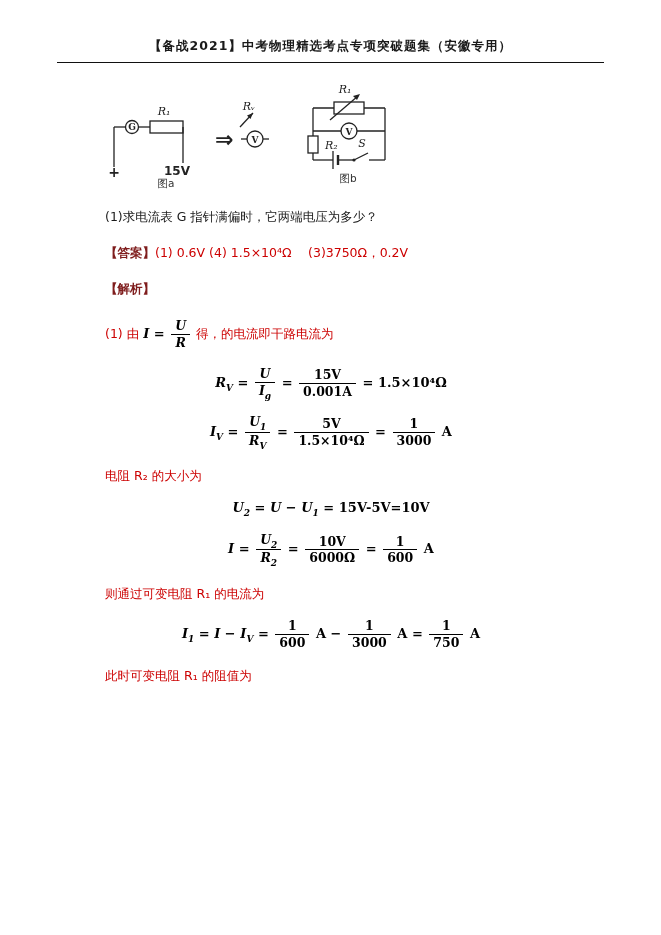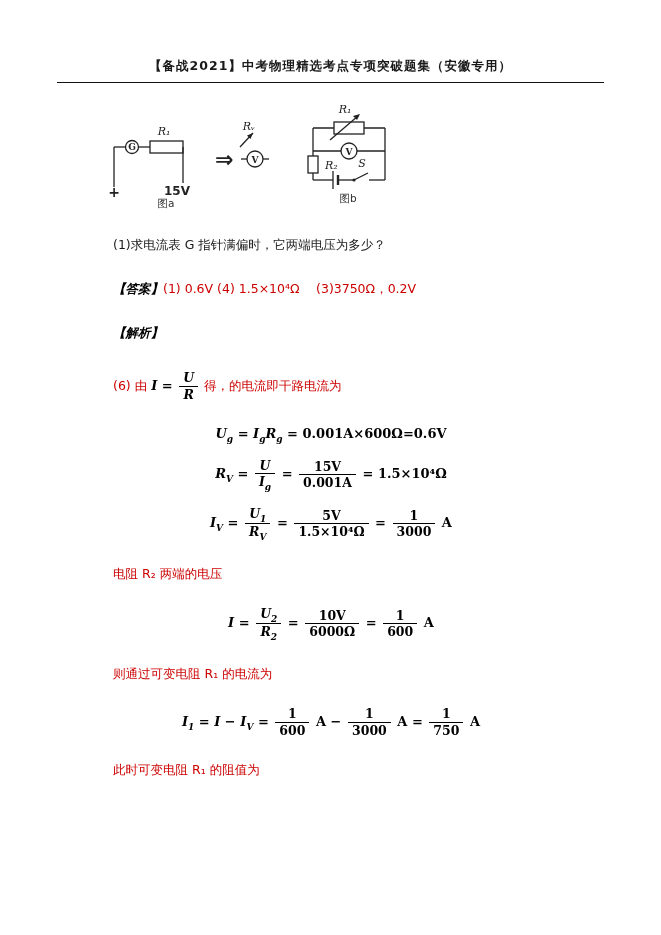--- a/index.html
+++ b/index.html
@@ -5,21 +5,21 @@
   html,body{margin:0;padding:0;background:#ffffff;}
   .page{
     position:relative;
     width:661px;min-height:935px;
     background:#fff;
     font-family:"DejaVu Sans","Liberation Sans",sans-serif;
     color:#1a1a1a;
     overflow:hidden;
   }
   
-  .hdr{padding-top:58px;}
+  .hdr{padding-top:38px;}
   .hdr-title{
     text-align:center;
     font-size:12.5px;font-weight:bold;color:#1a1a1a;
     letter-spacing:1px;
   }
   .hdr-rule{border:none;border-top:1.6px solid #111;margin:7px 57px 0 57px;}
   
   .fig{margin:20px 0 4px 97px;width:480px;height:112px;}
   .fig svg{display:block;}
   .cw{stroke:#222;stroke-width:1.3;fill:none;}
@@ -27,24 +27,24 @@
   .cbox{stroke:#222;stroke-width:1.3;fill:#fff;}
   .svg-var{font:italic 11px "DejaVu Serif","Liberation Serif",serif;fill:#222;}
   .svg-cap{font:10.5px "DejaVu Sans","Liberation Sans",sans-serif;fill:#333;}
   .svg-meter{font:bold 9px "DejaVu Serif","Liberation Serif",serif;fill:#222;}
   .svg-v15{font:bold 12px "DejaVu Sans","Liberation Sans",sans-serif;fill:#222;}
   .svg-plus{font:bold 14px "DejaVu Sans","Liberation Sans",sans-serif;fill:#222;}
   .svg-arrow{font:bold 22px "DejaVu Sans","Liberation Sans",sans-serif;fill:#222;}
   .ah{fill:#222;stroke:none;}
   
   .content{margin:0 96px 0 97px;}
-  .content p{margin:16px;font-size:12.5px;line-height:28px;}
+  .content p{margin:8px;font-size:12.5px;line-height:28px;}
   .justify{text-align:justify;}
   .red{color:#cc0000;}
-  .blab{font-weight:bold;color:#000000;font-style:italic;}
+  .blab{font-weight:bold;color:#7f1d1d;}
   
   .formula{
     font-family:"DejaVu Serif","Liberation Serif",serif;
     font-weight:bold;color:#000;font-size:13px;
   }
   .formula .var{font-style:italic;}
   .formula sub{font-size:9px;font-style:italic;line-height:1;}
   .frac{display:inline-block;vertical-align:middle;text-align:center;margin:0 2px;}
   .frac .num,.frac .den{display:block;line-height:1.25;padding:0 4px;font-size:12.5px;}
   .frac .num{border-bottom:1.8px solid #000;}
@@ -116,32 +116,32 @@
   </figure>
 
   <main class="content">
 
     <p>(1)求电流表 G 指针满偏时，它两端电压为多少？</p>
 
     <p class="red"><span class="blab">【答案】</span><span>(1) 0.6V (4) 1.5×10⁴Ω　 (3)3750Ω，0.2V</span></p>
 
     <p class="red blab">【解析】</p>
 
-    <p class="red iline"><span>(6) 由 </span><span class="formula"><span class="var">I</span><span> = </span><span class="frac"><span class="num"><span class="var">U</span></span><span class="den"><span class="var">R</span></span></span></span><span> 得，的电流即干路电流为</span></p>
+    <p class="red iline"><span>(1) 由 </span><span class="formula"><span class="var">I</span><span> = </span><span class="frac"><span class="num"><span class="var">U</span></span><span class="den"><span class="var">R</span></span></span></span><span> 得，的电流即干路电流为</span></p>
 
-    <p class="fline"><span class="formula"><span class="var">U</span><sub>g</sub><span> = </span><span class="var">I</span><sub>g</sub><span class="var">R</span><sub>g</sub><span> = 0.001A×600Ω=0.6V</span></span></p>
 
 
     <p class="fline"><span class="formula"><span class="var">R</span><sub>V</sub><span> = </span><span class="frac"><span class="num"><span class="var">U</span></span><span class="den"><span class="var">I</span><sub>g</sub></span></span><span> = </span><span class="frac"><span class="num"><span>15V</span></span><span class="den"><span>0.001A</span></span></span><span> = 1.5×10⁴Ω</span></span></p>
 
 
     <p class="fline"><span class="formula"><span class="var">I</span><sub>V</sub><span> = </span><span class="frac"><span class="num"><span class="var">U</span><sub>1</sub></span><span class="den"><span class="var">R</span><sub>V</sub></span></span><span> = </span><span class="frac"><span class="num"><span>5V</span></span><span class="den"><span>1.5×10⁴Ω</span></span></span><span> = </span><span class="frac"><span class="num"><span>1</span></span><span class="den"><span>3000</span></span></span><span> A</span></span></p>
 
-    <p class="red">电阻 R₂ 两端的电压</p>
+    <p class="red">电阻 R₂ 的大小为</p>
 
+    <p class="fline"><span class="formula"><span class="var">U</span><sub>2</sub><span> = </span><span class="var">U</span><span> − </span><span class="var">U</span><sub>1</sub><span> = 15V-5V=10V</span></span></p>
 
 
     <p class="fline"><span class="formula"><span class="var">I</span><span> = </span><span class="frac"><span class="num"><span class="var">U</span><sub>2</sub></span><span class="den"><span class="var">R</span><sub>2</sub></span></span><span> = </span><span class="frac"><span class="num"><span>10V</span></span><span class="den"><span>6000Ω</span></span></span><span> = </span><span class="frac"><span class="num"><span>1</span></span><span class="den"><span>600</span></span></span><span> A</span></span></p>
 
     <p class="red">则通过可变电阻 R₁ 的电流为</p>
 
     <p class="fline"><span class="formula"><span class="var">I</span><sub>1</sub><span> = </span><span class="var">I</span><span> − </span><span class="var">I</span><sub>V</sub><span> = </span><span class="frac"><span class="num"><span>1</span></span><span class="den"><span>600</span></span></span><span> A − </span><span class="frac"><span class="num"><span>1</span></span><span class="den"><span>3000</span></span></span><span> A = </span><span class="frac"><span class="num"><span>1</span></span><span class="den"><span>750</span></span></span><span> A</span></span></p>
 
     <p class="red">此时可变电阻 R₁ 的阻值为</p>
 

